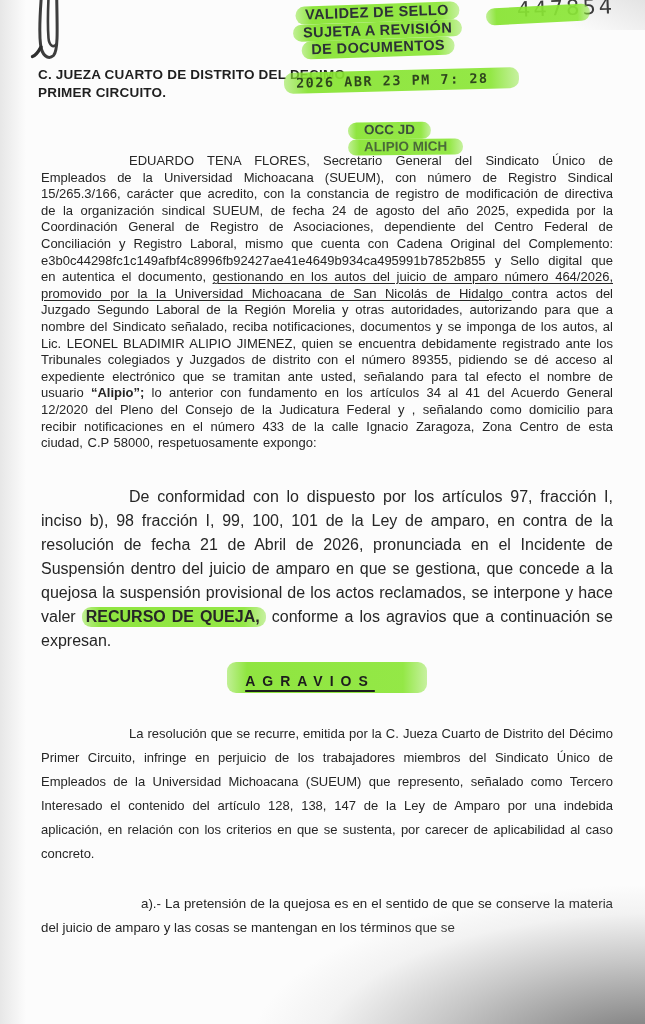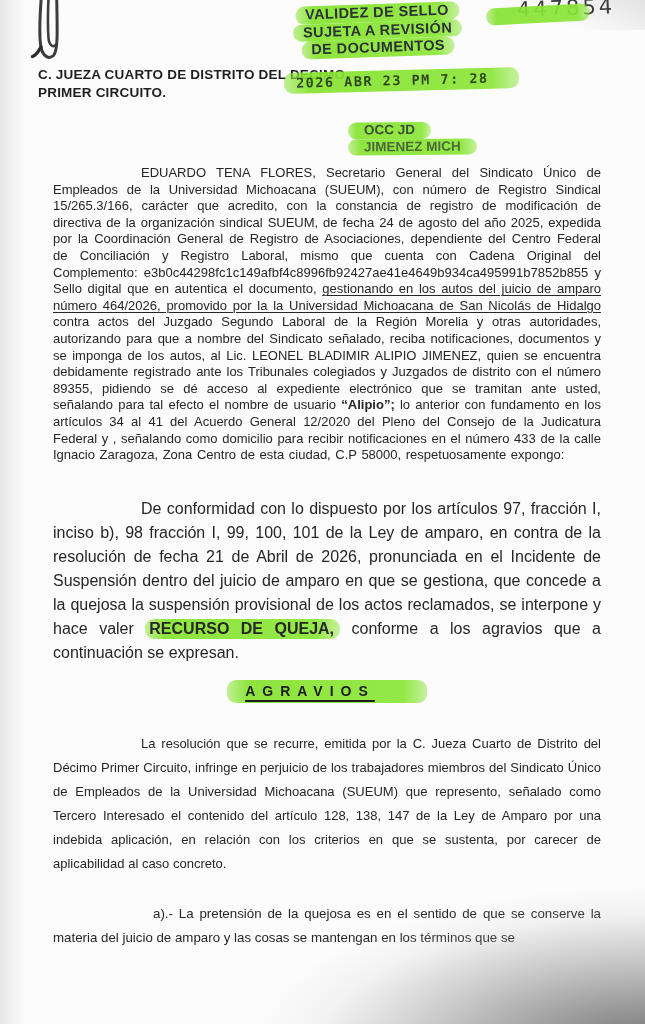--- a/index.html
+++ b/index.html
@@ -78,38 +78,38 @@
   .occ-stamp {
     position: absolute; left: 348px; top: 122px;
     font-weight: bold; font-size: 13.5px; line-height: 16.5px;
     transform: rotate(-.5deg);
   }
   .occ-stamp .stamp-line { display: inline-block; padding: 0 16px; }
   .occ-line1 { color: rgba(45,52,58,.85); text-align: center; }
   .occ-line2 { color: rgba(40,46,52,.68); }
 
   .body-text { position: absolute; left: 38px; top: 150px; width: 578px; }
-  .body-text p { margin: 15px; }
+  .body-text p { margin: 3px; }
   .p1 {
     font-size: 13px; line-height: 16.6px;
     text-align: justify; text-indent: 88px; word-spacing: 1px;
   }
   .underlined {
     text-decoration: underline;
     text-decoration-thickness: 1.3px;
     text-underline-offset: 2px;
   }
   .bold { font-weight: bold; }
   .p2 { margin-top: 33px !important; font-size: 16px; line-height: 24px; text-align: justify; text-indent: 88px; }
   .p2 .hl { padding: 1px 6px 2px 4px; font-weight: bold; }
   .heading-wrap { margin-top: 9px; text-align: center; }
   .heading {
     display: inline-block;
     font-weight: bold; font-size: 14px; letter-spacing: 7px;
-    padding: 3px 52px 4px 18px;
+    padding: 11px 52px 4px 18px;
     text-decoration: underline;
     text-decoration-thickness: 2px;
     text-underline-offset: 4px;
     color: #1d1d1d;
   }
   .p3 { margin-top: 29px !important; font-size: 13px; line-height: 24px; text-align: justify; text-indent: 88px; }
   .p4 { margin-top: 26px !important; font-size: 13.3px; line-height: 24px; text-align: justify; text-indent: 100px; }
 </style>
 </head>
 <body>
@@ -139,21 +139,21 @@
     <div>PRIMER CIRCUITO.</div>
   </div>
 
   <div class="date-stamp">
     <span class="band hl">2026 ABR 23  PM 7: 28</span>
   </div>
 
 
   <div class="occ-stamp">
     <span class="stamp-line hl occ-line1">OCC JD</span><br>
-    <span class="stamp-line hl occ-line2">JIMENEZ MICH</span>
+    <span class="stamp-line hl occ-line2">ALIPIO MICH</span>
   </div>
 
   <div class="body-text">
 
     <p class="p1"><span>EDUARDO TENA FLORES,</span><span> Secretario General del Sindicato Único de Empleados de la Universidad Michoacana (SUEUM), con número de Registro Sindical 15/265.3/166, carácter que acredito, con la constancia de registro de modificación de directiva de la organización sindical SUEUM, de fecha 24 de agosto del año 2025, expedida por la Coordinación General de Registro de Asociaciones, dependiente del Centro Federal de Conciliación y Registro Laboral, mismo que cuenta con Cadena Original del Complemento: e3b0c44298fc1c149afbf4c8996fb92427ae41e4649b934ca495991b7852b855 y Sello digital que en autentica el documento, </span><span class="underlined">gestionando en los autos del juicio de amparo número 464/2026, promovido por la la Universidad Michoacana de San Nicolás de Hidalgo </span><span>contra actos del Juzgado Segundo Laboral de la Región Morelia y otras autoridades, autorizando para que a nombre del Sindicato señalado, reciba notificaciones, documentos y se imponga de los autos, al Lic. </span><span>LEONEL BLADIMIR ALIPIO JIMENEZ,</span><span> quien se encuentra debidamente registrado ante los Tribunales colegiados y Juzgados de distrito con el número 89355, pidiendo se dé acceso al expediente electrónico que se tramitan ante usted, señalando para tal efecto el nombre de usuario </span><span class="bold">“Alipio”;</span><span> lo anterior con fundamento en los artículos 34 al 41 del Acuerdo General 12/2020 del Pleno del Consejo de la Judicatura Federal y , señalando como domicilio para recibir notificaciones en el número 433 de la calle Ignacio Zaragoza, Zona Centro de esta ciudad, C.P 58000, respetuosamente expongo:</span></p>
 
     <p class="p2"><span>De conformidad con lo dispuesto por los artículos 97, fracción I, inciso b), 98 fracción I, 99, 100, 101 de la Ley de amparo, en contra de la resolución de fecha 21 de Abril de 2026, pronunciada en el Incidente de Suspensión dentro del juicio de amparo en que se gestiona, que concede a la quejosa la suspensión provisional de los actos reclamados, se interpone y hace valer </span><span class="hl">RECURSO DE QUEJA,</span><span> conforme a los agravios que a continuación se expresan.</span></p>
 
     <div class="heading-wrap">
       <span class="heading hl">AGRAVIOS</span>

